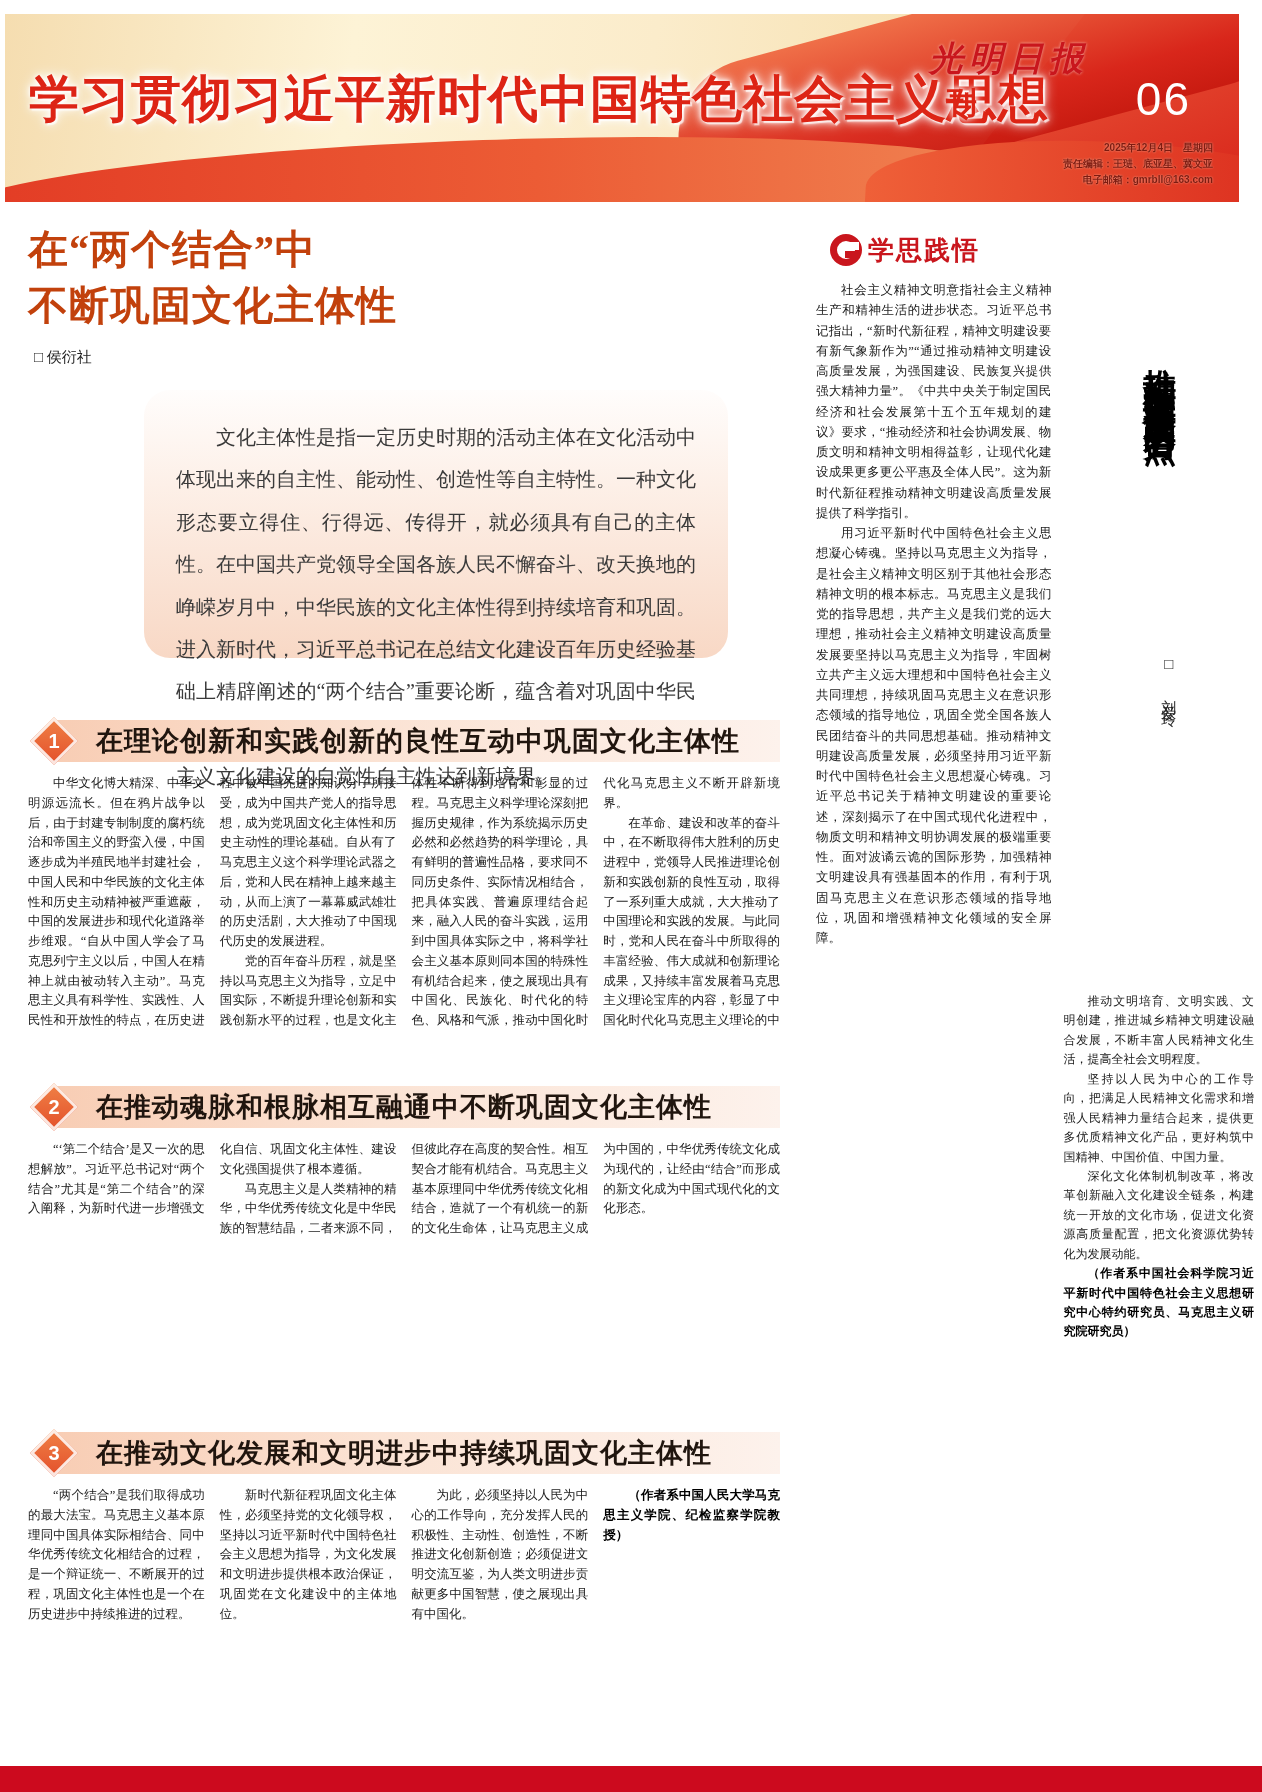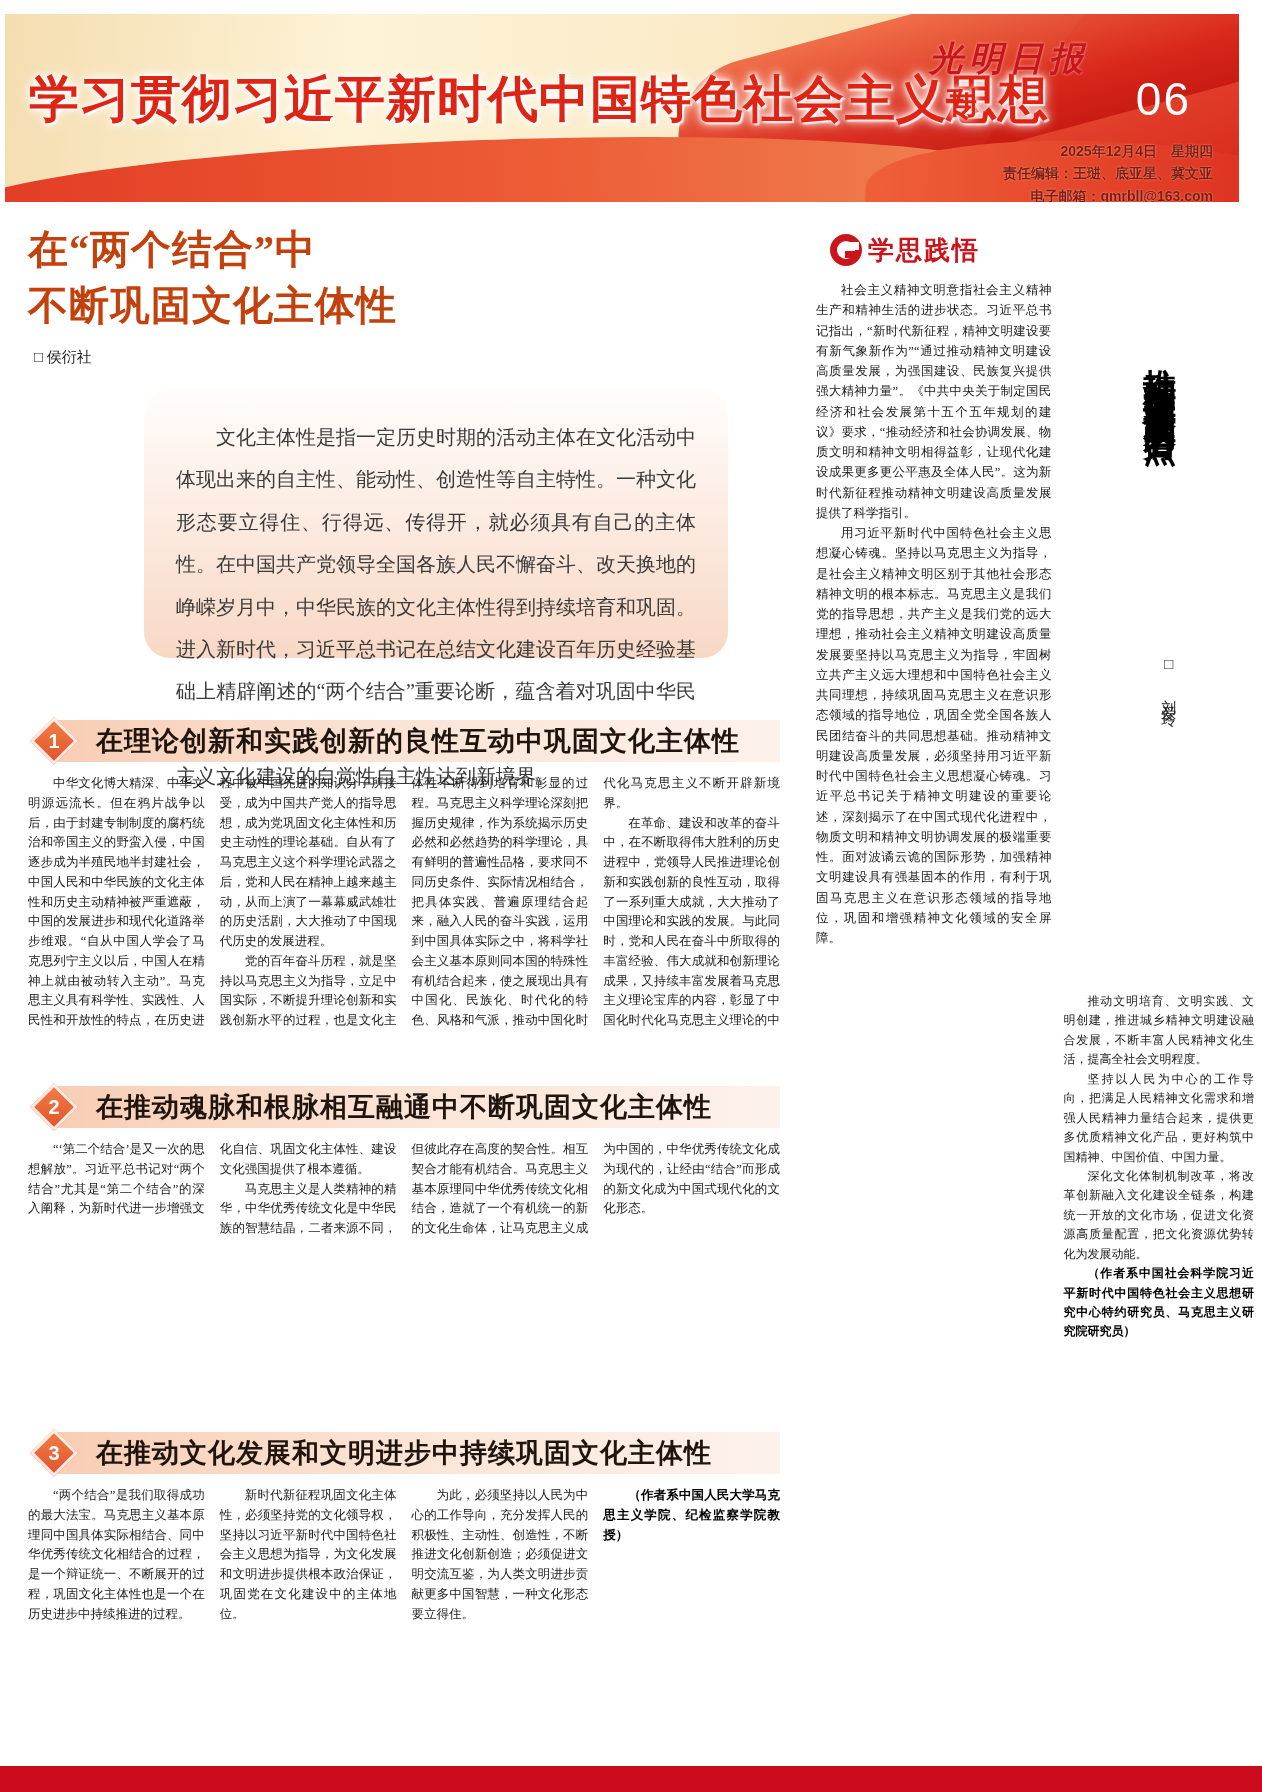--- a/index.html
+++ b/index.html
@@ -28,21 +28,21 @@
   .edition-label{position:absolute;left:938px;top:48px;z-index:4;width:34px;
           font-family:"Liberation Sans",sans-serif;font-weight:900;font-size:31px;line-height:1.06;
           color:#dd2415;text-shadow:0 0 5px #fff,0 0 10px #fff;writing-mode:vertical-rl;}
   .masthead{position:absolute;right:150px;top:22px;z-index:5;color:#c9161d;
           font-style:italic;font-weight:bold;font-size:34px;letter-spacing:6px;
           text-shadow:0 0 3px rgba(255,255,255,.6);}
   .page-number{position:absolute;right:48px;top:58px;z-index:5;color:#ffffff;
           font-family:"Liberation Sans",sans-serif;font-size:46px;font-weight:400;letter-spacing:2px;}
   .date-block{position:absolute;right:26px;top:126px;z-index:6;text-align:right;
           color:#7e1b10;font-family:"Liberation Sans",sans-serif;font-weight:bold;
-          font-size:14px;line-height:1.6;text-shadow:0 0 2px rgba(255,240,220,.6);}
+          font-size:10px;line-height:1.6;text-shadow:0 0 2px rgba(255,240,220,.6);}
 
   
   .main-article{position:absolute;left:28px;top:222px;width:752px;}
   .headline{font-weight:900;font-size:40px;line-height:1.4;color:#c2410c;letter-spacing:1px;}
   .byline-main{margin:14px 0 0 6px;font-size:15px;color:#222;}
   .abstract-box{position:absolute;left:116px;top:168px;width:520px;height:216px;
           padding:26px 32px;border-radius:26px;
           background:linear-gradient(180deg,#fffdfc 0%,#fdf0e8 35%,#f8d8c5 100%);
           font-size:20px;line-height:2.12;color:#3a3a3a;text-align:justify;}
   .abstract-box p{margin:0;text-indent:2em;}
@@ -158,21 +158,21 @@
     <div class="sec-band">
       <div class="diamond">
         <div class="shape"></div>
         <div class="num">3</div>
       </div>
       <div class="sec-title">在推动文化发展和文明进步中持续巩固文化主体性</div>
     </div>
     <div class="sec-body">
       <p>“两个结合”是我们取得成功的最大法宝。马克思主义基本原理同中国具体实际相结合、同中华优秀传统文化相结合的过程，是一个辩证统一、不断展开的过程，巩固文化主体性也是一个在历史进步中持续推进的过程。</p>
       <p>新时代新征程巩固文化主体性，必须坚持党的文化领导权，坚持以习近平新时代中国特色社会主义思想为指导，为文化发展和文明进步提供根本政治保证，巩固党在文化建设中的主体地位。</p>
-      <p>为此，必须坚持以人民为中心的工作导向，充分发挥人民的积极性、主动性、创造性，不断推进文化创新创造；必须促进文明交流互鉴，为人类文明进步贡献更多中国智慧，一种文化形态要立得住。</p>
+      <p>为此，必须坚持以人民为中心的工作导向，充分发挥人民的积极性、主动性、创造性，不断推进文化创新创造；必须促进文明交流互鉴，为人类文明进步贡献更多中国智慧，使之展现出具有中国化。</p>
       <p class="attribution">（作者系中国人民大学马克思主义学院、纪检监察学院教授）</p>
     </div>
   </div>
 
   <div class="side-article">
     <div class="badge-row">
       <div class="g-logo"></div>
       <div class="badge-label">学思践悟</div>
     </div>
     <div class="side-cols">

